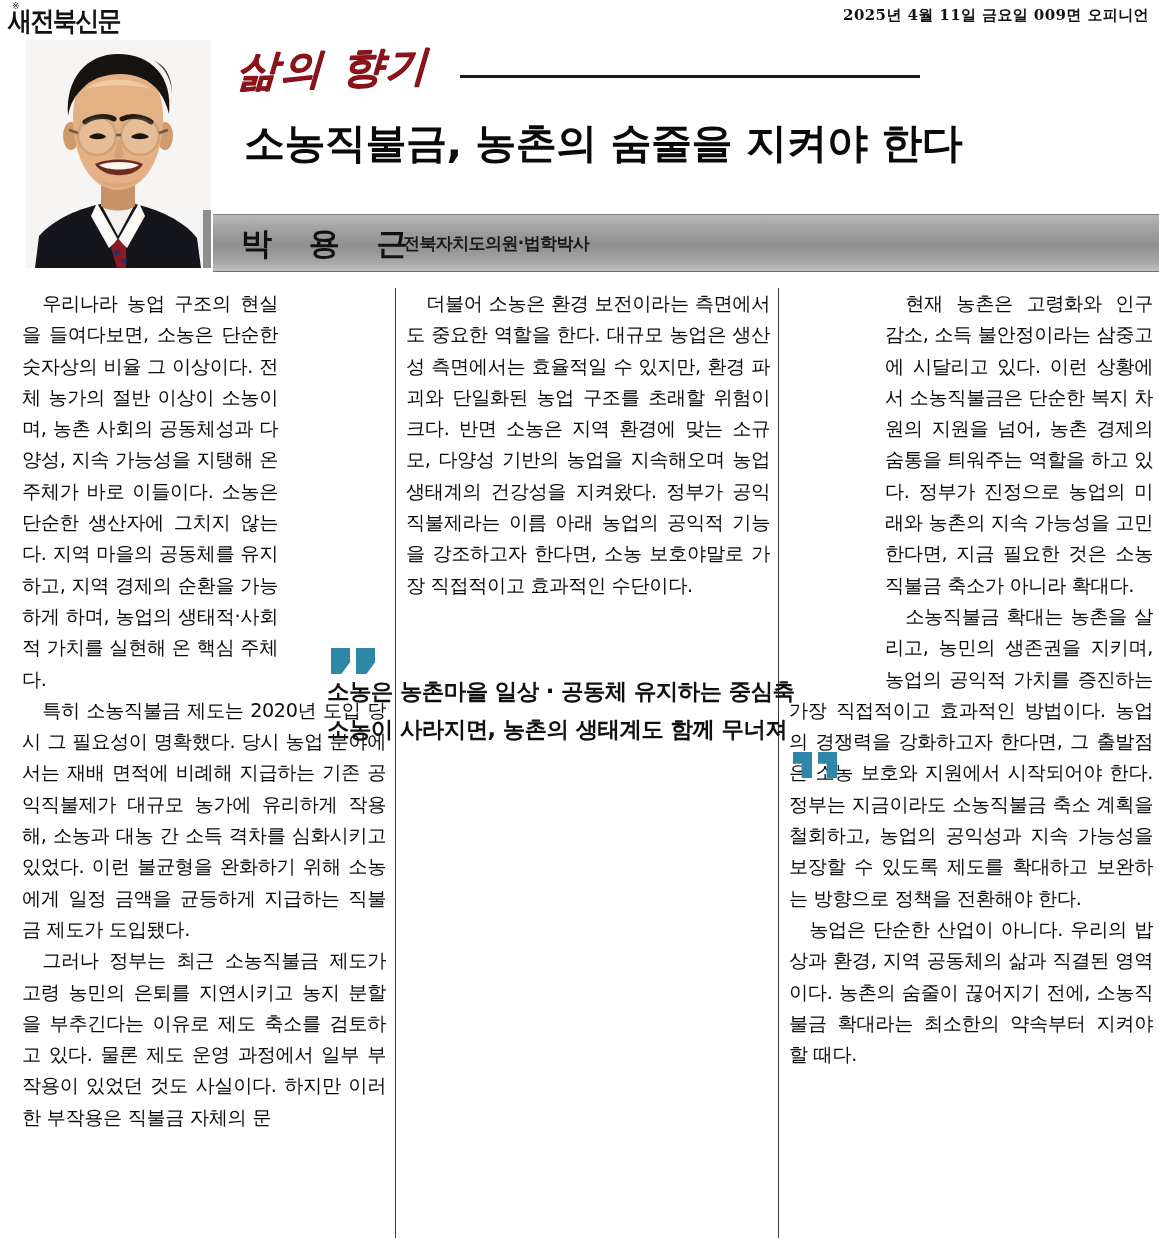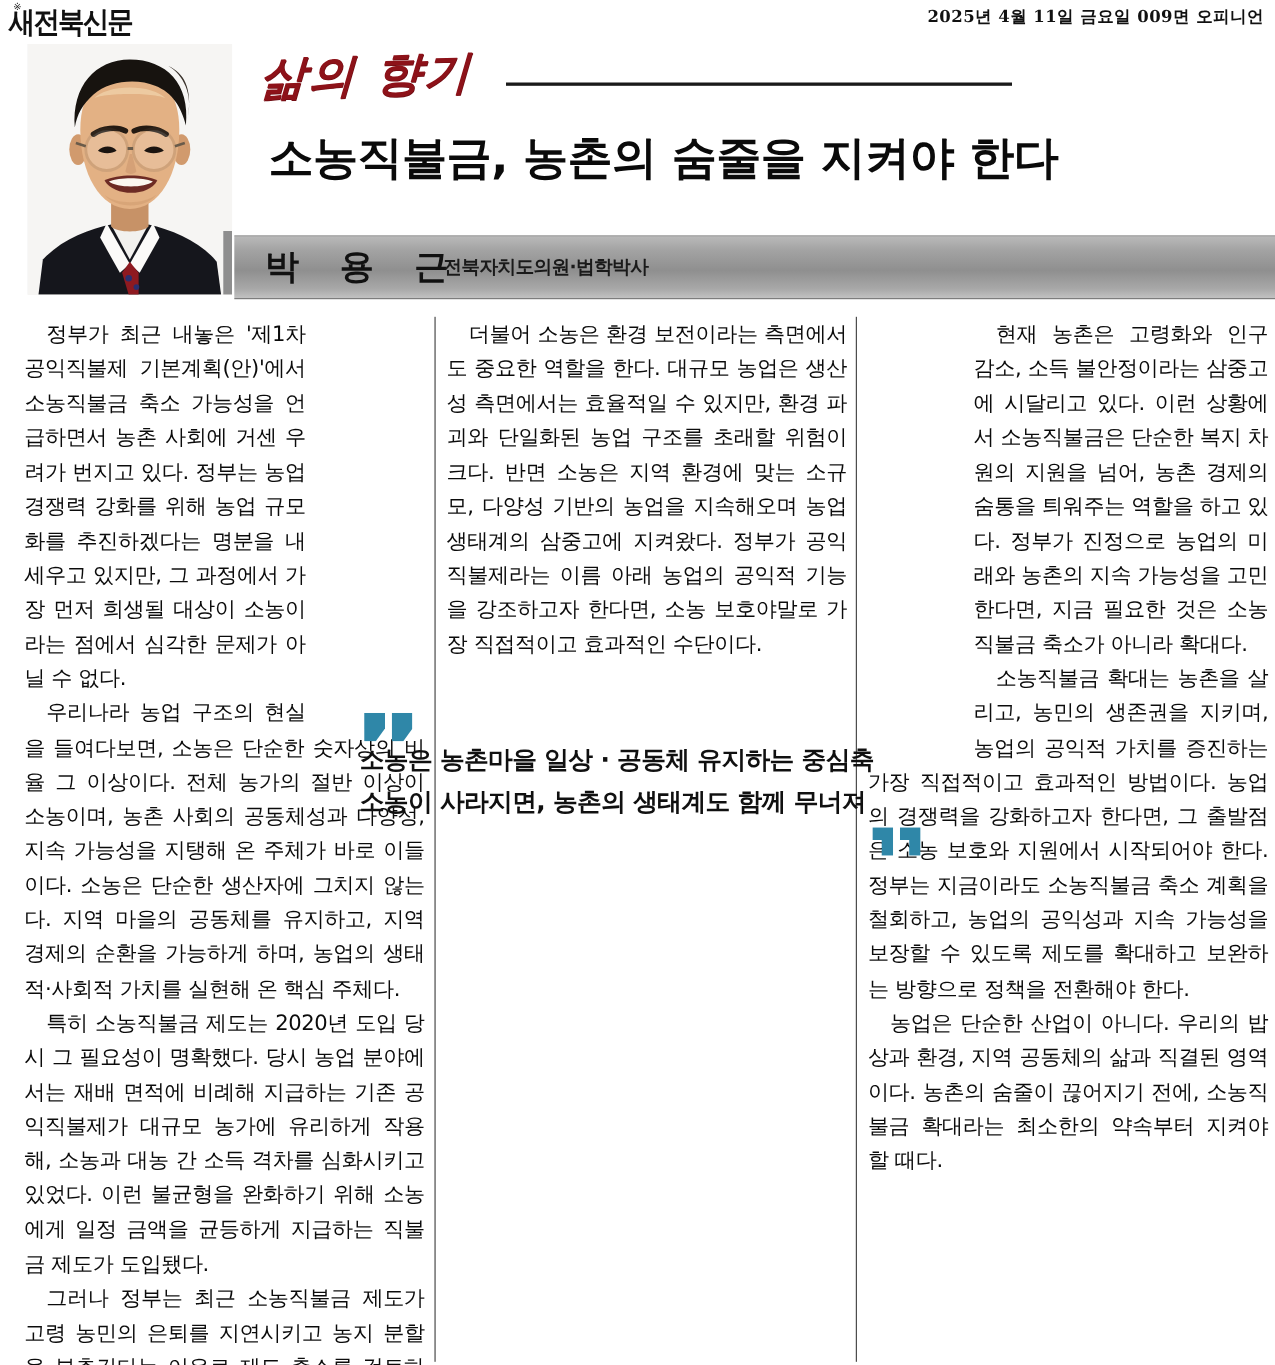--- a/index.html
+++ b/index.html
@@ -312,28 +312,27 @@
   <div class="byline-bar">
     <div class="byline-name">박 용 근</div>
     <div class="byline-title">전북자치도의원·법학박사</div>
   </div>
 
   <div class="col-rule" id="rule1"></div>
   <div class="col-rule" id="rule2"></div>
 
   <div class="col" id="col1">
     <div class="shape-col1"></div>
-    <p>정부가 최근 내놓은 '제1차 공익직불제 기본계획(안)'에서 소농직불금 축소 가능성을 언급하면서 농촌 사회에 거센 우려가 번지고 있다. 정부는 농업 경쟁력 강화를 위해 농업 규모화를 추진하겠다는 명분을 내세우고 있지만, 그 과정에서 가장 먼저 희생될 대상이 소농이라는 점에서 심각한 문제가 아닐 수 없다.</p>
     <p>우리나라 농업 구조의 현실을 들여다보면, 소농은 단순한 숫자상의 비율 그 이상이다. 전체 농가의 절반 이상이 소농이며, 농촌 사회의 공동체성과 다양성, 지속 가능성을 지탱해 온 주체가 바로 이들이다. 소농은 단순한 생산자에 그치지 않는다. 지역 마을의 공동체를 유지하고, 지역 경제의 순환을 가능하게 하며, 농업의 생태적·사회적 가치를 실현해 온 핵심 주체다.</p>
     <p>특히 소농직불금 제도는 2020년 도입 당시 그 필요성이 명확했다. 당시 농업 분야에서는 재배 면적에 비례해 지급하는 기존 공익직불제가 대규모 농가에 유리하게 작용해, 소농과 대농 간 소득 격차를 심화시키고 있었다. 이런 불균형을 완화하기 위해 소농에게 일정 금액을 균등하게 지급하는 직불금 제도가 도입됐다.</p>
     <p>그러나 정부는 최근 소농직불금 제도가 고령 농민의 은퇴를 지연시키고 농지 분할을 부추긴다는 이유로 제도 축소를 검토하고 있다. 물론 제도 운영 과정에서 일부 부작용이 있었던 것도 사실이다. 하지만 이러한 부작용은 직불금 자체의 문</p>
   </div>
 
   <div class="col" id="col2">
-    <p>더불어 소농은 환경 보전이라는 측면에서도 중요한 역할을 한다. 대규모 농업은 생산성 측면에서는 효율적일 수 있지만, 환경 파괴와 단일화된 농업 구조를 초래할 위험이 크다. 반면 소농은 지역 환경에 맞는 소규모, 다양성 기반의 농업을 지속해오며 농업 생태계의 삼중고에 지켜왔다. 정부가 공익직불제라는 이름 아래 농업의 공익적 기능을 강조하고자 한다면, 소농 보호야말로 가장 직접적이고 효과적인 수단이다.</p>
+    <p>더불어 소농은 환경 보전이라는 측면에서도 중요한 역할을 한다. 대규모 농업은 생산성 측면에서는 효율적일 수 있지만, 환경 파괴와 단일화된 농업 구조를 초래할 위험이 크다. 반면 소농은 지역 환경에 맞는 소규모, 다양성 기반의 농업을 지속해오며 농업 생태계의 건강성을 지켜왔다. 정부가 공익직불제라는 이름 아래 농업의 공익적 기능을 강조하고자 한다면, 소농 보호야말로 가장 직접적이고 효과적인 수단이다.</p>
   </div>
 
   <div class="col" id="col3">
     <div class="shape-col3"></div>
     <p>현재 농촌은 고령화와 인구 감소, 소득 불안정이라는 삼중고에 시달리고 있다. 이런 상황에서 소농직불금은 단순한 복지 차원의 지원을 넘어, 농촌 경제의 숨통을 틔워주는 역할을 하고 있다. 정부가 진정으로 농업의 미래와 농촌의 지속 가능성을 고민한다면, 지금 필요한 것은 소농직불금 축소가 아니라 확대다.</p>
     <p>소농직불금 확대는 농촌을 살리고, 농민의 생존권을 지키며, 농업의 공익적 가치를 증진하는 가장 직접적이고 효과적인 방법이다. 농업의 경쟁력을 강화하고자 한다면, 그 출발점은 소농 보호와 지원에서 시작되어야 한다. 정부는 지금이라도 소농직불금 축소 계획을 철회하고, 농업의 공익성과 지속 가능성을 보장할 수 있도록 제도를 확대하고 보완하는 방향으로 정책을 전환해야 한다.</p>
     <p>농업은 단순한 산업이 아니다. 우리의 밥상과 환경, 지역 공동체의 삶과 직결된 영역이다. 농촌의 숨줄이 끊어지기 전에, 소농직불금 확대라는 최소한의 약속부터 지켜야 할 때다.</p>
   </div>
 
   <div class="pullquote">

